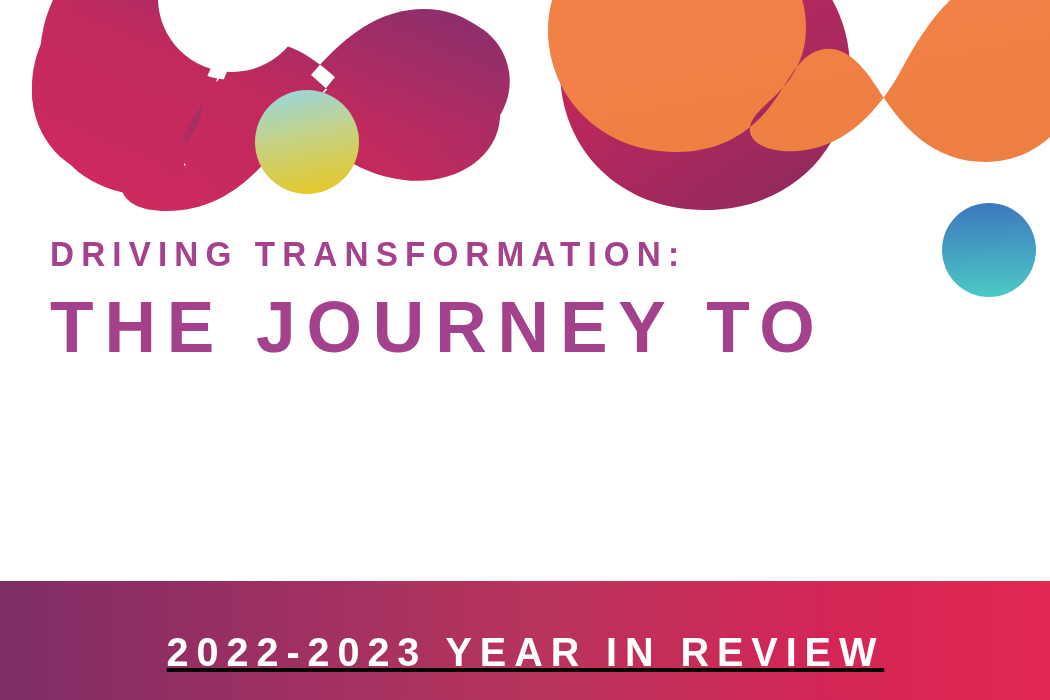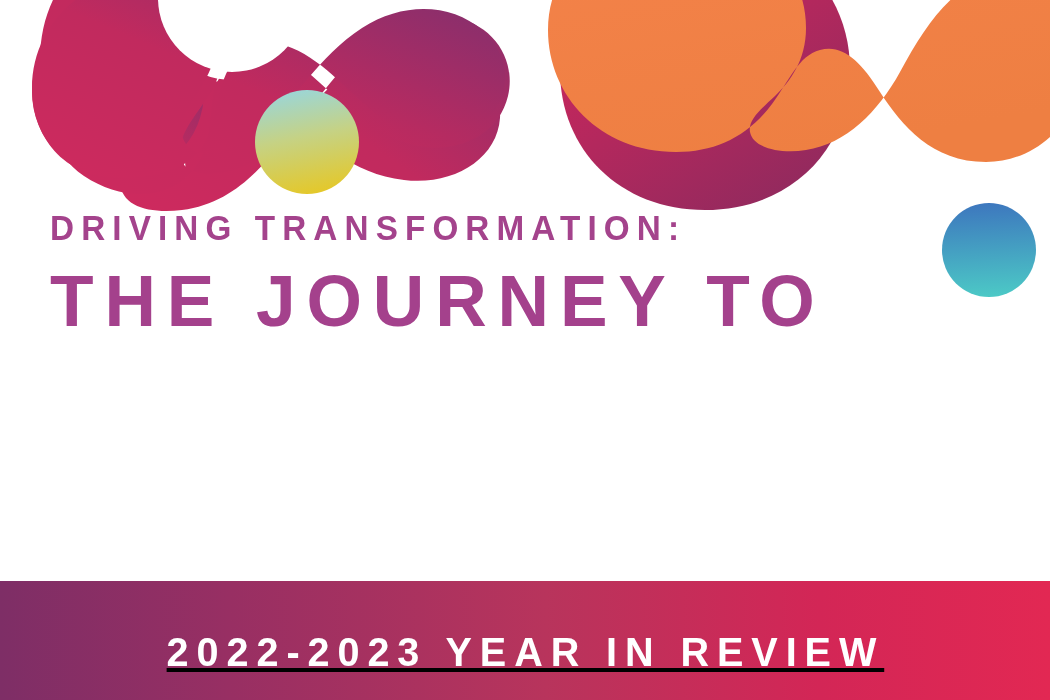--- a/index.html
+++ b/index.html
@@ -22,21 +22,21 @@
     inset: 0;
     width: 1050px;
     height: 700px;
     pointer-events: none;
   }
 
   
   #headline-block {
     position: absolute;
     left: 50px;
-    top: 210px;
+    top: 236px;
     width: 960px;
   }
   #kicker {
     font-family: "Liberation Sans", sans-serif;
     font-size: 35px;
     font-weight: bold;
     letter-spacing: 7.5px;
     color: #A4438C;
     line-height: 1;
     white-space: nowrap;

